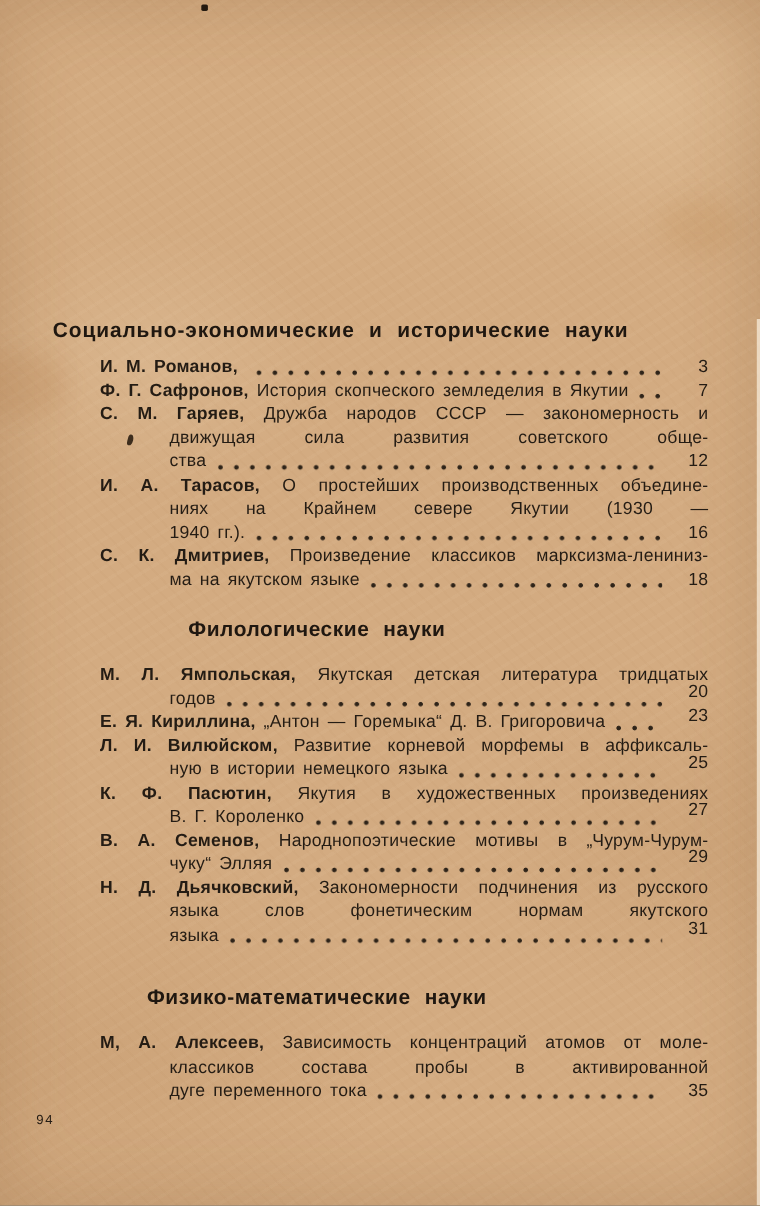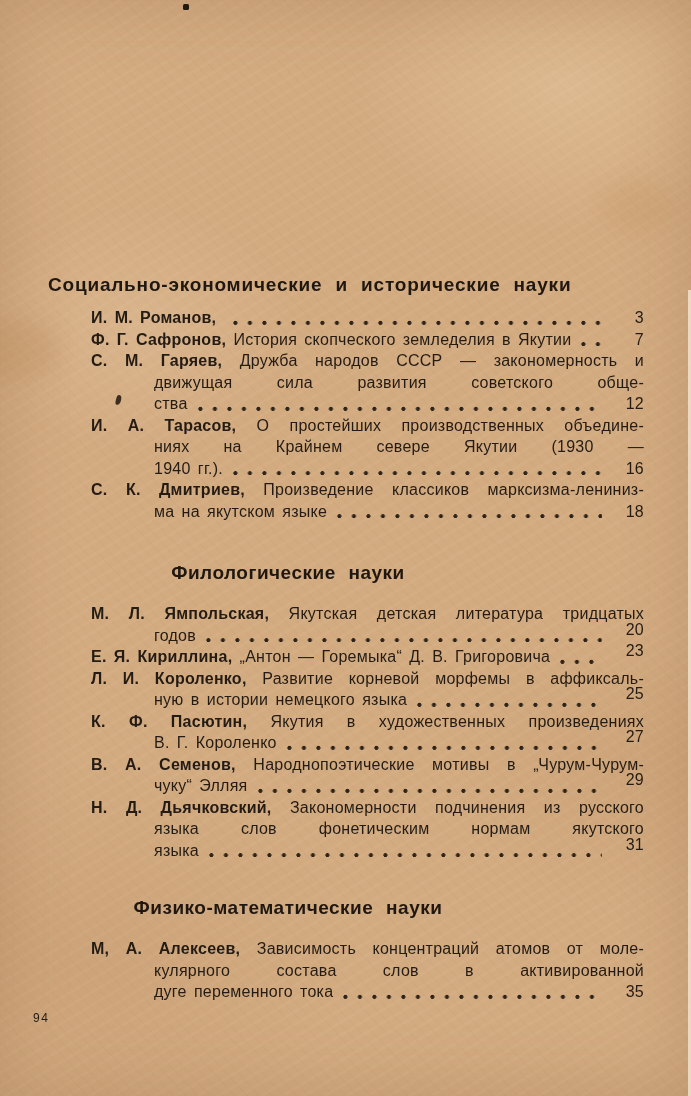--- a/index.html
+++ b/index.html
@@ -31,21 +31,21 @@
   .stain-b { left:600px; top:180px; width:70px; height:50px; background:rgba(190,140,85,0.20); filter:blur(9px); }
 
   .title {
     position:absolute; top:216px; left:50px; width:510px; margin:0;
     text-align:center;
     font-size:21px; font-weight:700; letter-spacing:7px;
     color:#1f1710;
   }
 
   .section { position:absolute; left:64px; width:580px; }
-  .sec0 { top:274px; }
+  .sec0 { top:290px; }
   .sec1 { top:562px; }
   .sec2 { top:897px; }
 
   .heading {
     margin:0 0 11px -16px;
     font-size:19px; font-weight:700;
     letter-spacing:0.8px; word-spacing:7px;
     color:#1f1710;
     width:562px;
     text-align:left;
@@ -131,21 +131,21 @@
             <div class="row flexrow cont">
               <span class="text">годов</span>
               <span class="leader"></span>
               <span class="pageno">20</span>
             </div>
           </div>
           <div class="entry">
             <div class="row flexrow"><span class="author">Е. Я. Кириллина,</span>&nbsp;<span class="text">„Антон — Горемыка“ Д. В. Григоровича</span><span class="leader"></span><span class="pageno">23</span></div>
           </div>
           <div class="entry">
-            <div class="row fill"><span class="author">Л. И. Короленко,</span> <span class="text">Развитие корневой морфемы в аффиксаль-</span></div>
+            <div class="row fill"><span class="author">Л. И. Вилюйском,</span> <span class="text">Развитие корневой морфемы в аффиксаль-</span></div>
             <div class="row flexrow cont">
               <span class="text">ную в истории немецкого языка</span>
               <span class="leader"></span>
               <span class="pageno">25</span>
             </div>
           </div>
           <div class="entry">
             <div class="row fill"><span class="author">К. Ф. Пасютин,</span> <span class="text">Якутия в художественных произведениях</span></div>
             <div class="row flexrow cont">
               <span class="text">В. Г. Короленко</span>
@@ -170,21 +170,21 @@
               <span class="pageno">31</span>
             </div>
           </div>
         </div>
       </section>
       <section class="section sec2">
         <h2 class="heading">Физико-математические науки</h2>
         <div class="entries">
           <div class="entry">
             <div class="row fill"><span class="author">М, А. Алексеев,</span> <span class="text">Зависимость концентраций атомов от моле-</span></div>
-            <div class="row cont fill"><span class="text">кулярного состава слов в активированной</span></div>
+            <div class="row cont fill"><span class="text">классиков состава пробы в активированной</span></div>
             <div class="row flexrow cont">
               <span class="text">дуге переменного тока</span>
               <span class="leader"></span>
               <span class="pageno">35</span>
             </div>
           </div>
         </div>
       </section>
     </div>
 

